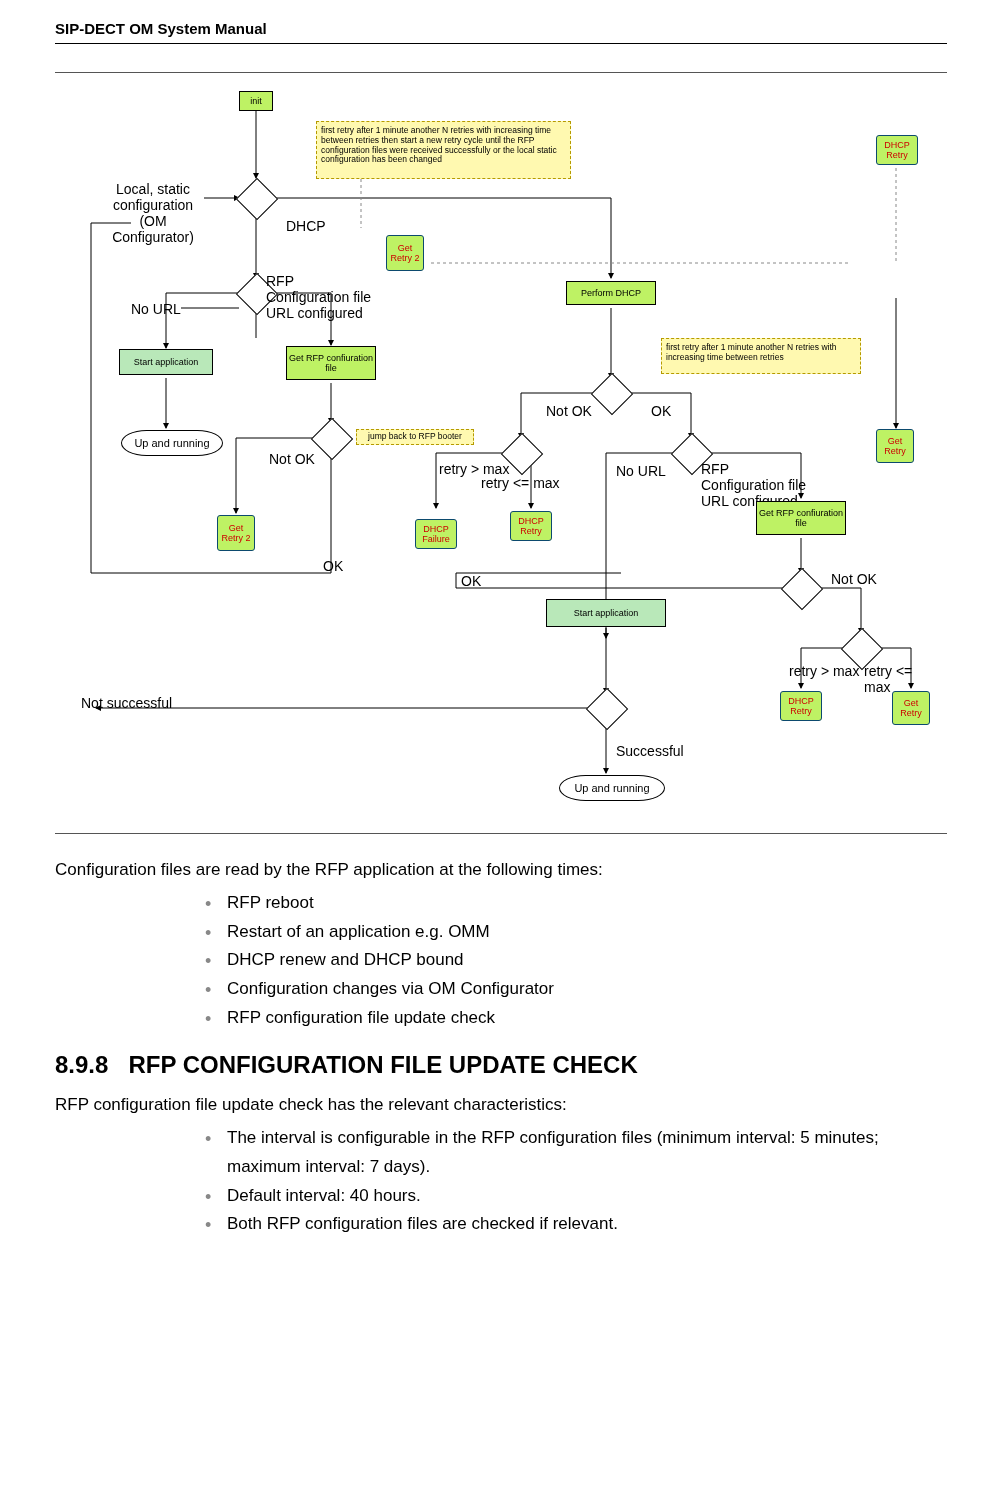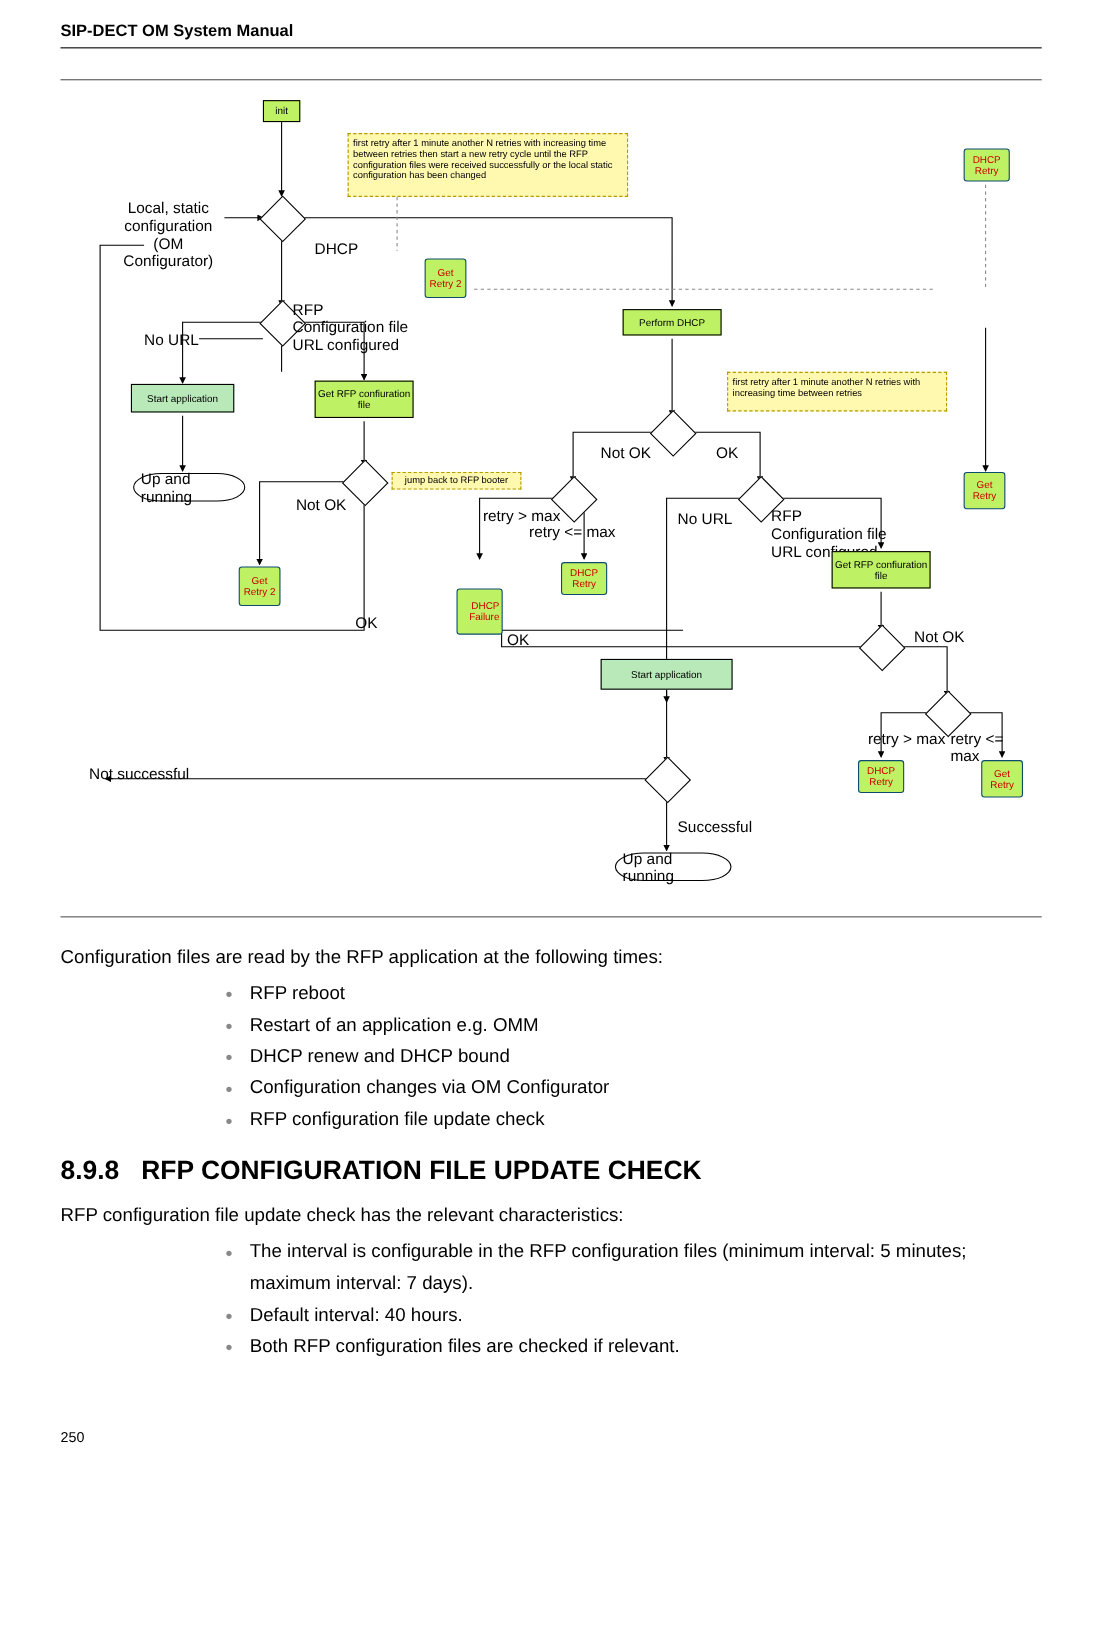--- a/index.html
+++ b/index.html
@@ -74,21 +74,21 @@
   }
   .oval {
     position: absolute;
     border: 1px solid #000;
     background: #fff;
     border-radius: 50% / 100%;
     display: flex;
     align-items: center;
     justify-content: center;
     padding: 2px 6px;
-    font-size: 14px;
+    font-size: 11px;
   }
   .lbl {
     position: absolute;
     font-size: 14px;
     background: transparent;
   }
   svg.lines {
     position: absolute;
     top: 0;
     left: 0;
@@ -259,21 +259,21 @@
       <div class="lbl" style="left:555px; top:380px;">No URL</div>
       <div class="lbl" style="left:640px; top:378px; width:110px;">RFP Configuration file
 URL configured</div>
 
       <div class="box red" style="left:815px; top:346px; width:38px; height:34px;">Get
 Retry</div>
 
       <div class="box red" style="left:156px; top:432px; width:38px; height:36px;">Get
 Retry
 2</div>
-      <div class="box red" style="left:354px; top:452px; width:42px; height:42px;text-align:right;">DHCP
+      <div class="box red" style="left:354px; top:436px; width:42px; height:30px;">DHCP
 Failure</div>
       <div class="box red" style="left:449px; top:428px; width:42px; height:30px;">DHCP
 Retry</div>
 
       <div class="box" style="left:695px; top:418px; width:90px; height:34px;">Get RFP
 confiuration file</div>
 
       <div class="diamond" style="left:726px; top:491px;"></div>
       <div class="lbl" style="left:400px; top:490px;">OK</div>
       <div class="lbl" style="left:770px; top:488px;">Not OK</div>
@@ -312,14 +312,13 @@
     <span>RFP CONFIGURATION FILE UPDATE CHECK</span>
   </div>
 
   <p class="body-text">RFP configuration file update check has the relevant characteristics:</p>
   <ul class="bullets">
     <li>The interval is configurable in the RFP configuration files (minimum interval: 5 minutes; maximum interval: 7 days).</li>
     <li>Default interval: 40 hours.</li>
     <li>Both RFP configuration files are checked if relevant.</li>
   </ul>
 
-  <div class="page-number">250</div>
 </div>
 
 </body></html>

